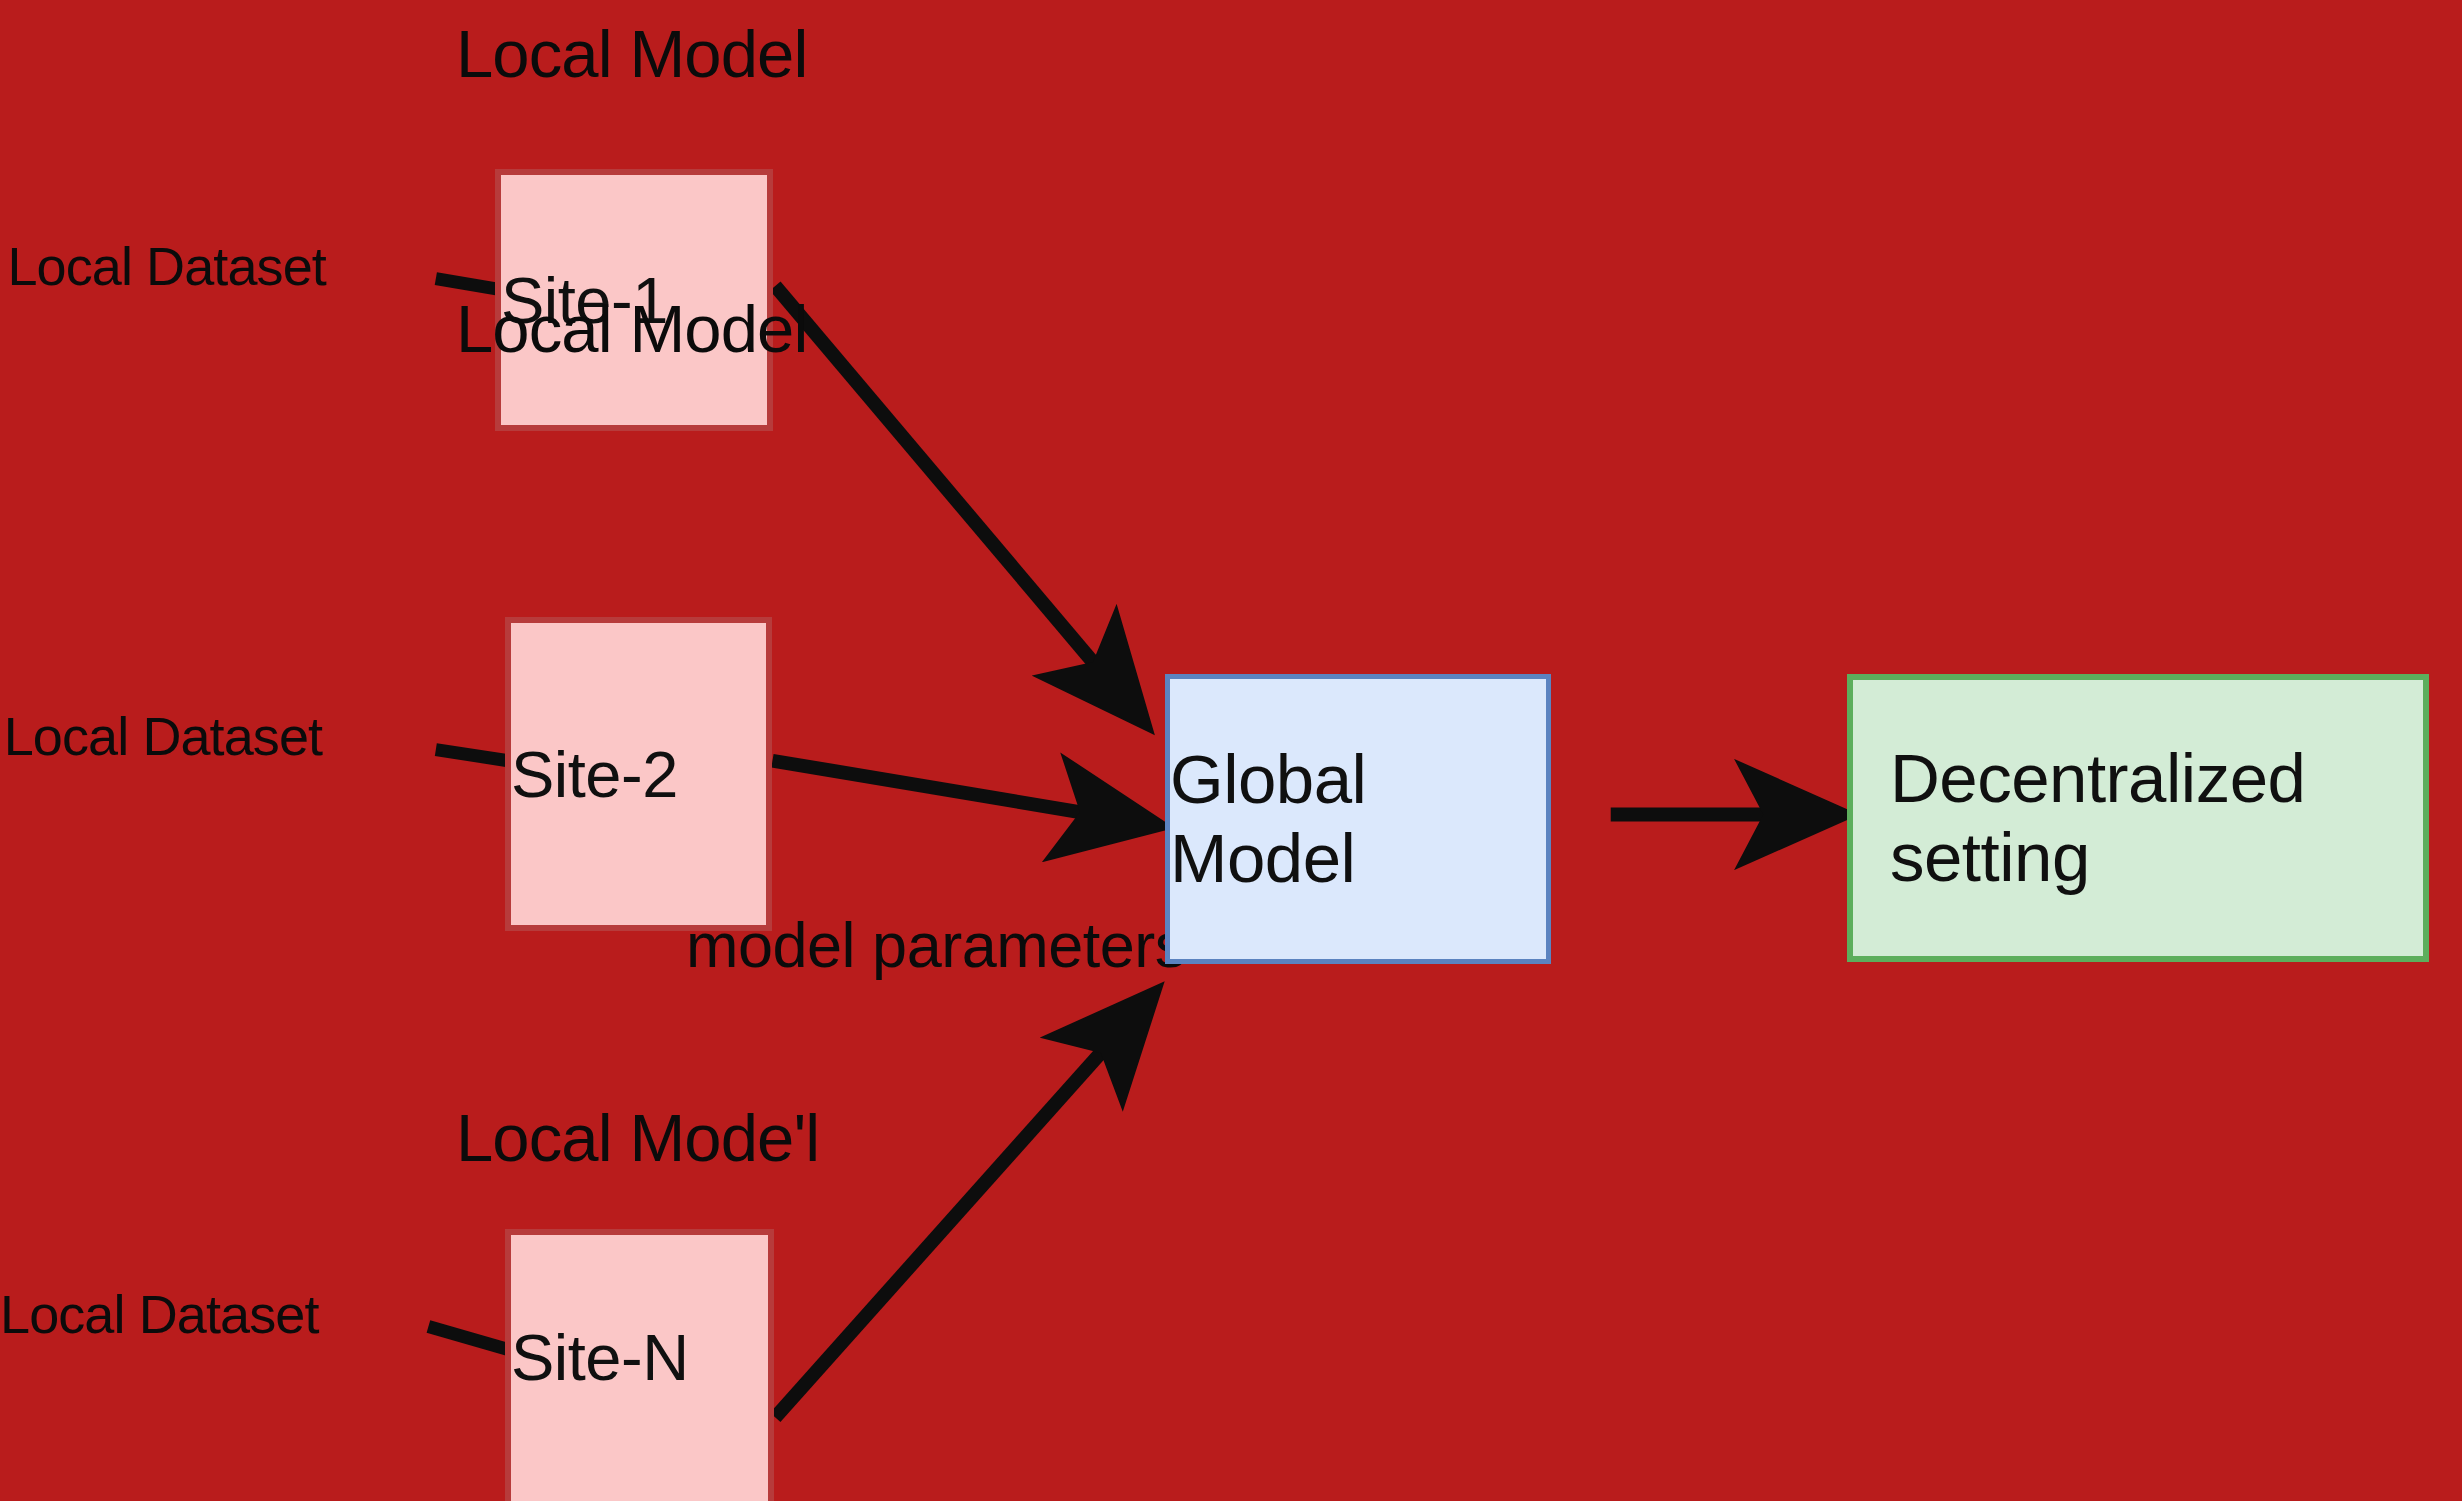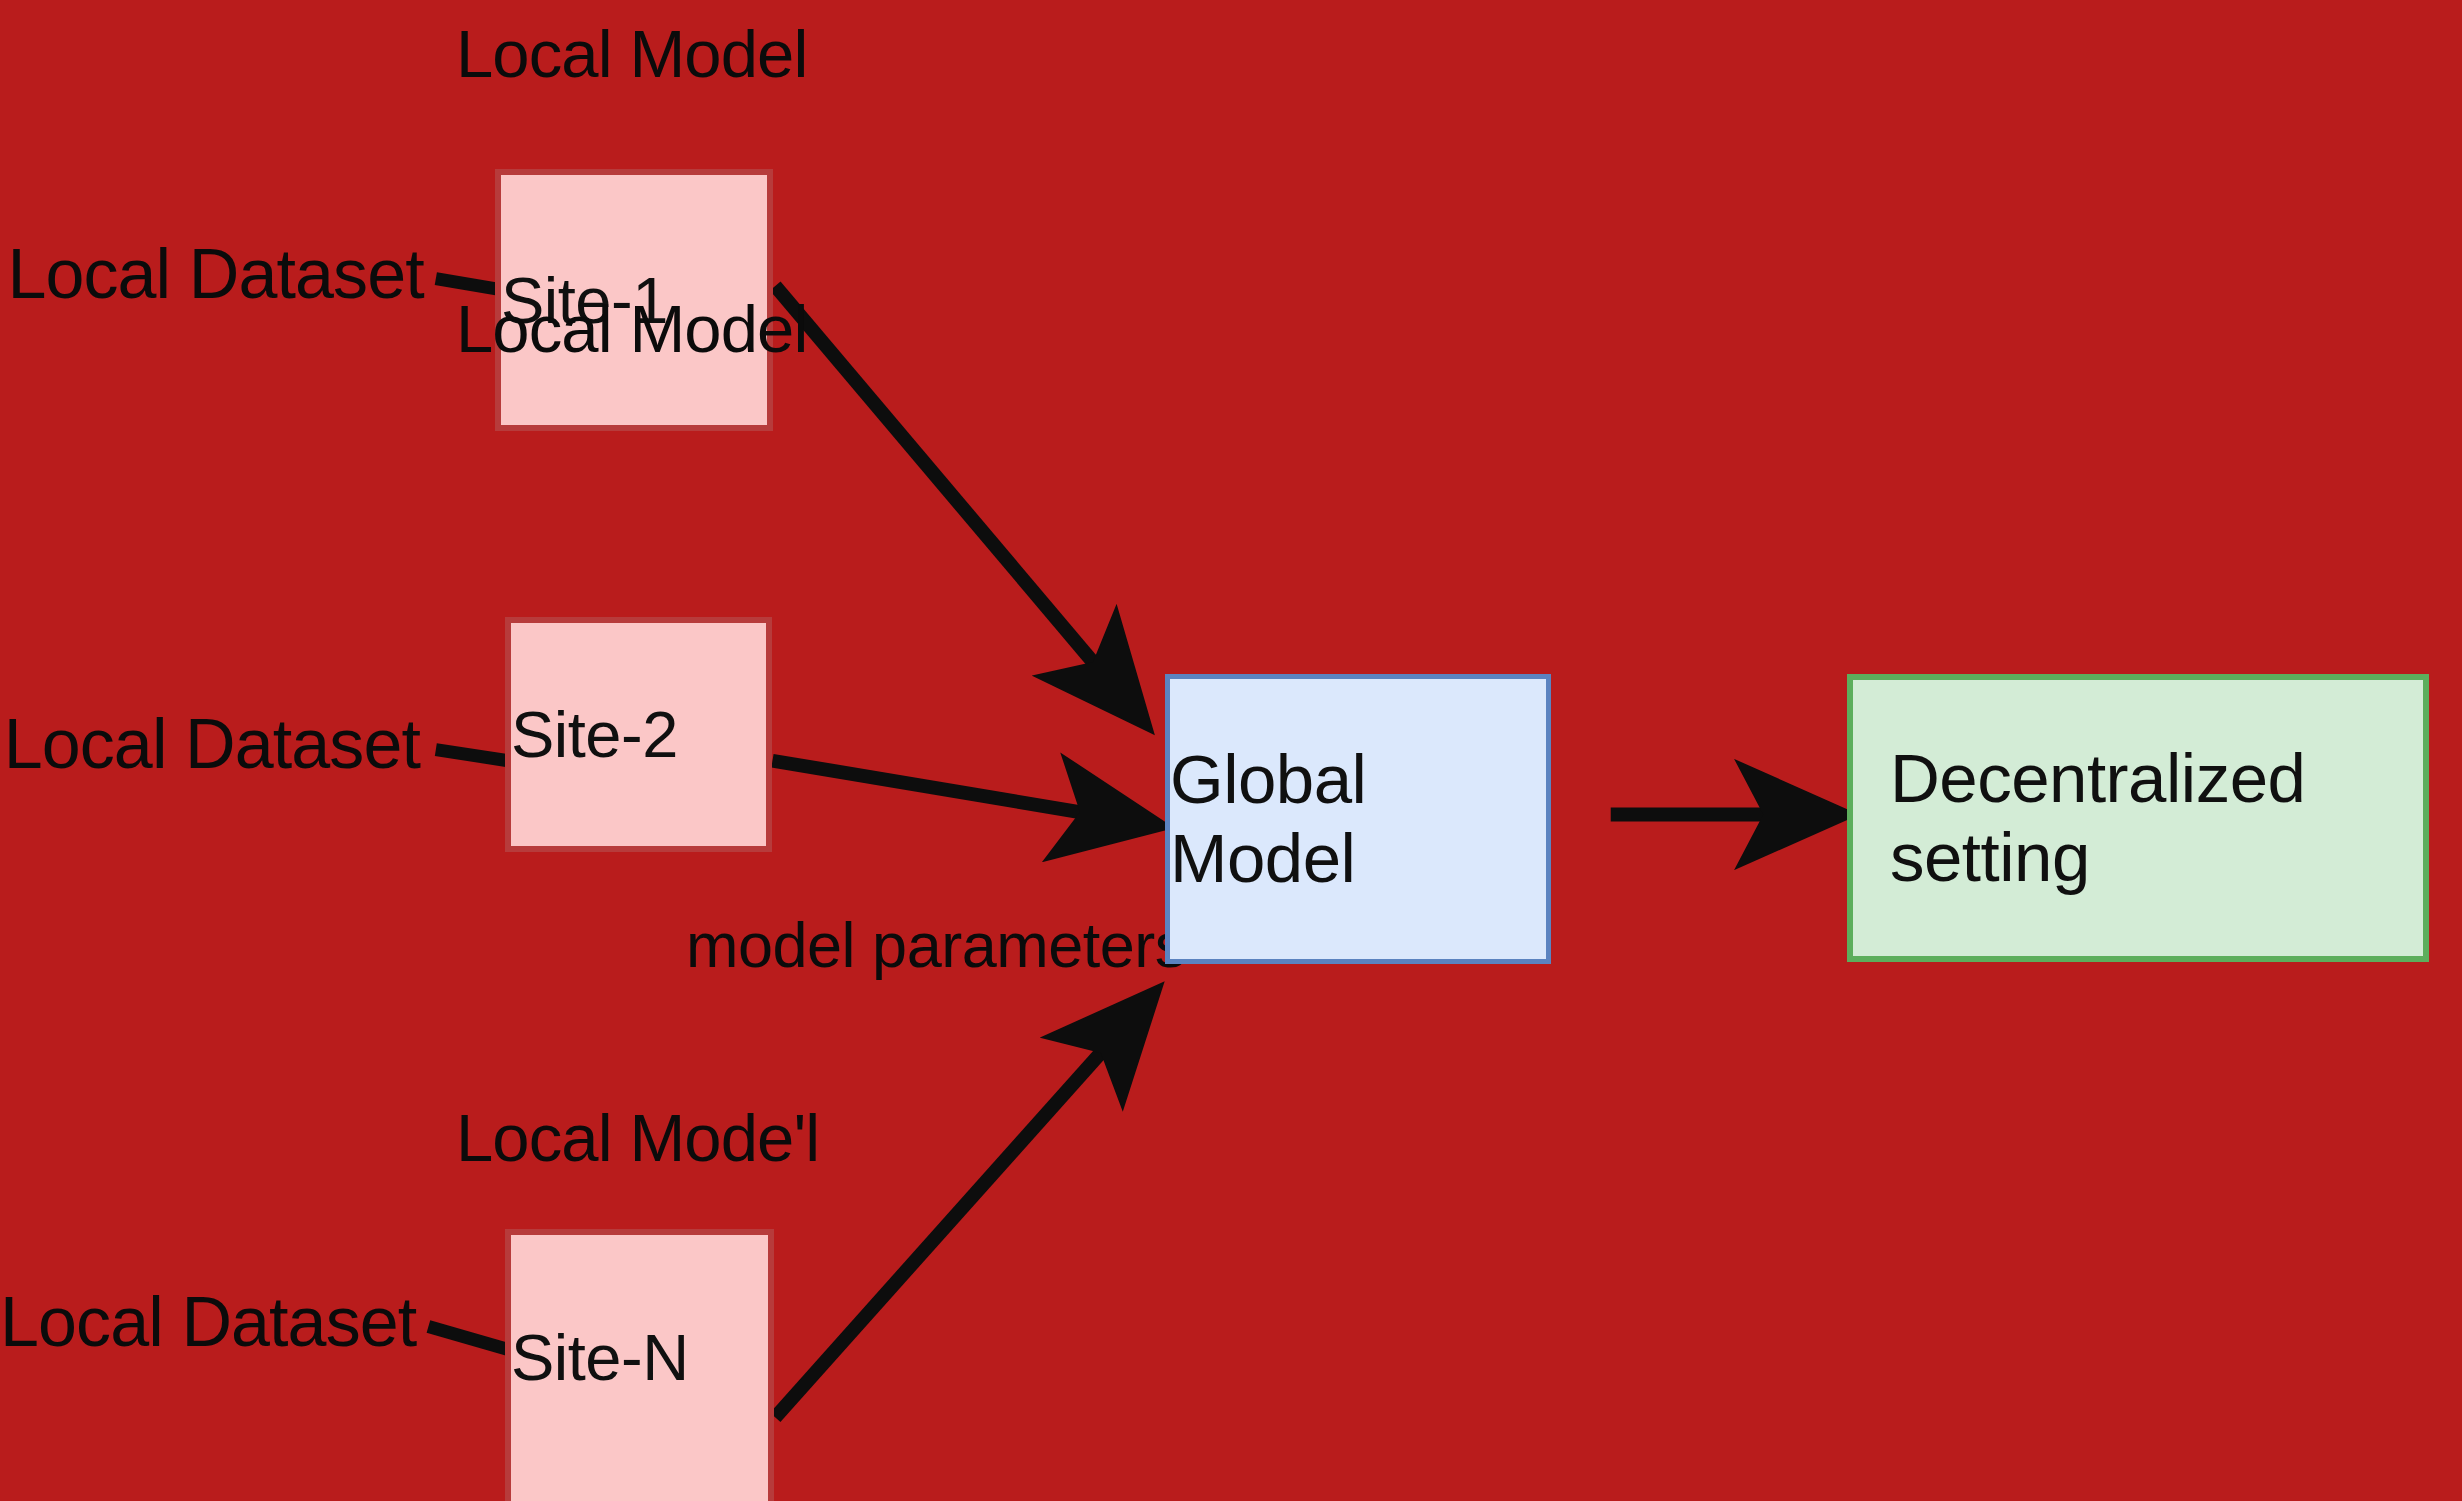--- a/index.html
+++ b/index.html
@@ -54,21 +54,21 @@
   }
 
   
   .label {
     position: absolute;
     color: #0b0b0b;
     white-space: nowrap;
     line-height: 1;
   }
   .label-dataset {
-    font-size: 70px;
+    font-size: 54px;
     letter-spacing: -0.9px;
   }
   .label-localmodel {
     font-size: 67px;
     letter-spacing: -0.9px;
   }
   .label-params {
     font-size: 63px;
     letter-spacing: -0.5px;
   }
@@ -103,21 +103,21 @@
   <div class="label label-dataset" style="left:7.4px; top:239px;">Local Dataset</div>
 
   <div class="node node-site" style="left:495px; top:169px; width:278px; height:262px;">
     <span>Site-1</span>
   </div>
 
   <div class="label label-localmodel" style="left:456px; top:295px;">Local Model</div>
 
   <div class="label label-dataset" style="left:3.7px; top:709px;">Local Dataset</div>
 
-  <div class="node node-site" style="left:505px; top:617px; width:267px; height:235px;">
+  <div class="node node-site" style="left:505px; top:617px; width:267px; height:314px;">
     <span>Site-2</span>
   </div>
 
   <div class="label label-localmodel" style="left:456px; top:1104px;">Local Mode'l</div>
 
   <div class="label label-dataset" style="left:0px; top:1287px;">Local Dataset</div>
 
   <div class="node node-site" style="left:505px; top:1229px; width:269px; height:278px;">
     <span style="position:relative; top:-11px;">Site-N</span>
   </div>

